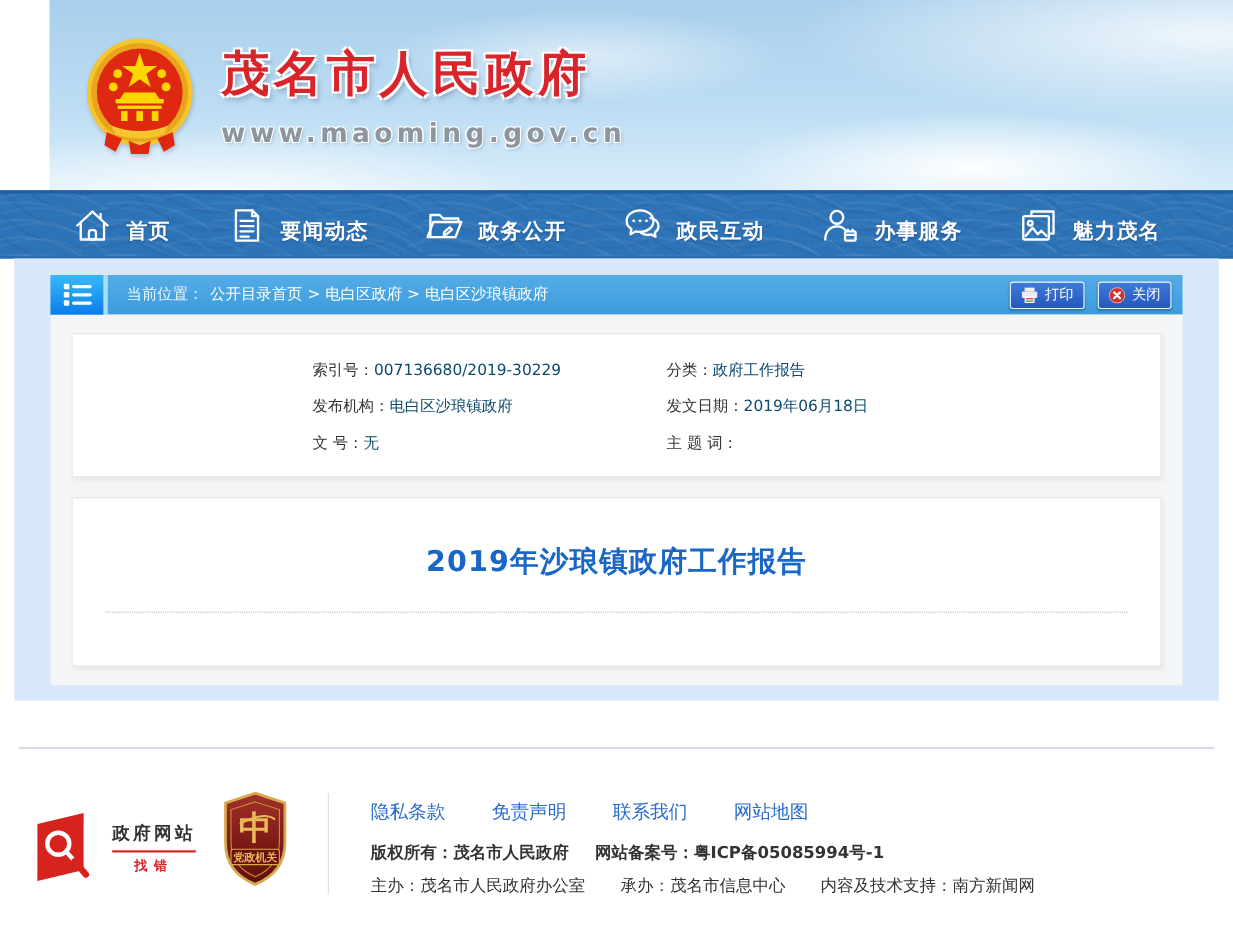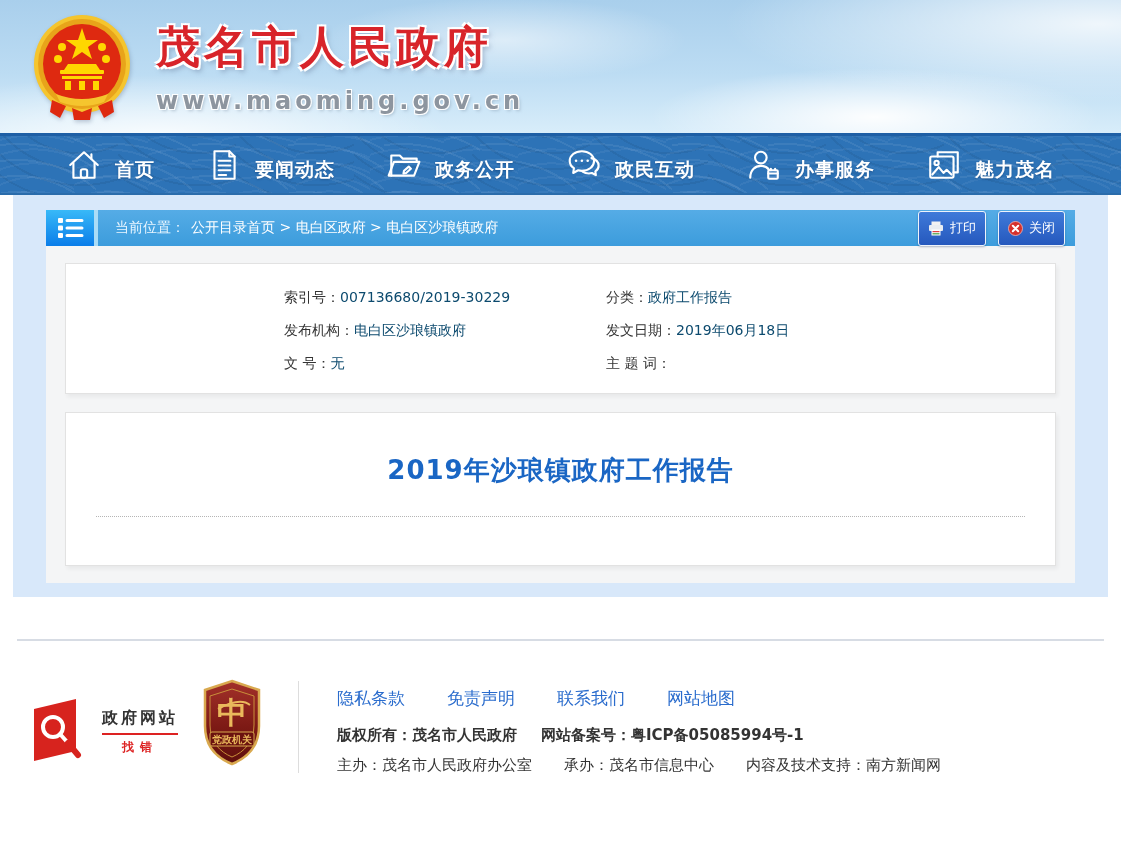--- a/index.html
+++ b/index.html
@@ -2,28 +2,28 @@
 <html><head>
 <meta charset="utf-8">
 <title>茂名市人民政府</title>
 <style>
   * { margin:0; padding:0; box-sizing:border-box; }
   html,body { width:1121px; height:843px; overflow:hidden; background:#fff;
     font-family:"DejaVu Sans","Liberation Sans",sans-serif; }
 
   
   .header {
-    height:133px;
+    height:173px;
     background:
       radial-gradient(ellipse 320px 70px at 78% 88%, rgba(255,255,255,.95), rgba(255,255,255,0) 70%),
       radial-gradient(ellipse 420px 90px at 14% 104%, rgba(255,255,255,.85), rgba(255,255,255,0) 70%),
       radial-gradient(ellipse 520px 110px at 98% 18%, rgba(255,255,255,.8), rgba(255,255,255,0) 72%),
       radial-gradient(ellipse 260px 60px at 45% 30%, rgba(255,255,255,.55), rgba(255,255,255,0) 70%),
       linear-gradient(180deg,#a9cfec 0%,#bcdcf3 55%,#d8edfa 100%);
-    display:flex; align-items:center; padding-left:32px;
+    display:flex; align-items:center; padding-left:32px;margin-left:45px;
   }
   .logo { display:flex; align-items:center; cursor:pointer; }
   .emblem { width:100px; height:106px; flex:0 0 auto;
     filter:drop-shadow(1px 2px 2px rgba(90,110,140,.35)); }
   .site-text { margin-left:24px; }
   .site-name { font-size:44px; font-weight:bold; color:#d8242a; letter-spacing:4px;
     text-shadow:-2px -2px 0 #fff,2px -2px 0 #fff,-2px 2px 0 #fff,2px 2px 0 #fff,3px 4px 5px rgba(110,130,160,.55); }
   .site-url { margin-top:10px; font-size:24px; font-weight:bold; color:#8d959f; letter-spacing:4px;
     text-shadow:-1px -1px 0 #fff,1px -1px 0 #fff,-1px 1px 0 #fff,1px 1px 0 rgba(255,255,255,.95),2px 2px 3px rgba(120,140,160,.4); }
 
@@ -47,21 +47,21 @@
   .wrapper { background:#d8e8fa; margin:0 13px; padding:15px 33px 14px; }
   .breadcrumb { height:36px; background:linear-gradient(180deg,#55ace6,#3c9cdc);
     display:flex; align-items:center; }
   .bc-iconbox { width:52px; height:36px; flex:0 0 auto;
     background:linear-gradient(180deg,#38b9f8,#0a7de9);
     border-right:4px solid #aadcf7;
     display:flex; align-items:center; justify-content:center; cursor:pointer; }
   .bc-label { color:#eaf6ff; font-size:14px; margin-left:17px; }
   .bc-path { color:#fff; font-size:14px; margin-left:6px; cursor:pointer; }
   .bc-buttons { margin-left:auto; display:flex; gap:12px; margin-right:10px; }
-  .bc-btn { height:35px; background:linear-gradient(180deg,#3f7ad9,#2558bd);
+  .bc-btn { height:25px; background:linear-gradient(180deg,#3f7ad9,#2558bd);
     border:1px solid #eef3fb; border-radius:3px; color:#fff; font-size:13px;
     display:flex; align-items:center; gap:6px; padding:0 9px; cursor:pointer;
     box-shadow:0 1px 2px rgba(0,30,80,.3); }
 
   
   .main { background:#f4f5f6; padding:17px 19px; }
   .box { background:#fff; border:1px solid #e2e2e2; box-shadow:2px 3px 4px rgba(0,0,0,.05); }
   .meta-box { padding:17px 0 13px; margin-bottom:18px; }
   .meta-grid { display:grid; grid-template-columns:540px 1fr; }
   .meta-cell { padding-left:218px; line-height:33px; font-size:14px; color:#333; }

